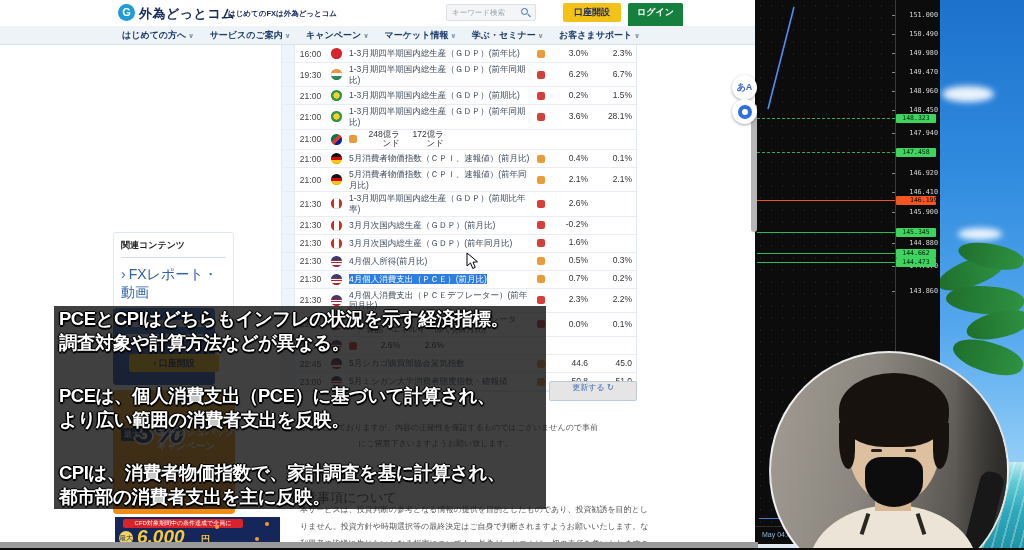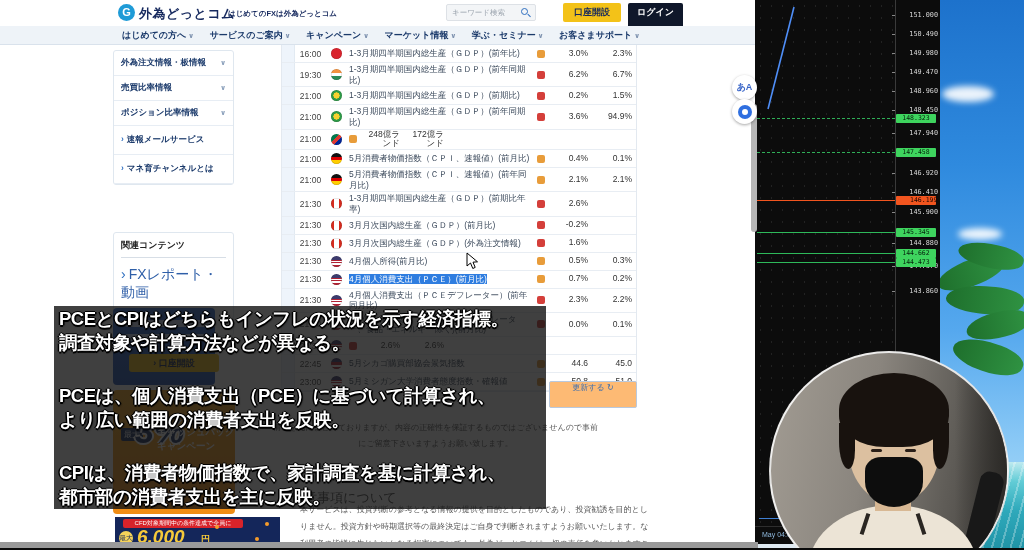--- a/index.html
+++ b/index.html
@@ -23,21 +23,21 @@
   #logo-g{position:absolute;left:118px;top:4px;width:17px;height:17px;border-radius:50%;
     background:#1f9bd7;color:#fff;font-weight:bold;font-size:11px;text-align:center;line-height:17px;}
   #logo-txt{position:absolute;left:139px;top:5px;font-size:13px;font-weight:bold;color:#16295e;letter-spacing:.5px;}
   #tagline{position:absolute;left:228px;top:9px;font-size:7.5px;font-weight:bold;color:#16295e;}
   #search{position:absolute;left:446px;top:4px;width:90px;height:17px;background:#f3f5f7;
     border:1px solid #dde1e6;border-radius:2px;font-size:7.5px;color:#9aa3ad;line-height:15px;padding-left:5px;}
   #mag{position:absolute;left:521px;top:8px;width:7px;height:7px;border:1.4px solid #2f6fc0;border-radius:50%;}
   #mag:after{content:"";position:absolute;left:5px;top:6px;width:4px;height:1.4px;background:#2f6fc0;transform:rotate(45deg);}
   #btn-open{position:absolute;left:563px;top:3px;width:58px;height:19px;background:#f3c218;color:#16295e;
     font-size:9px;font-weight:bold;text-align:center;line-height:19px;border-radius:2px;}
-  #btn-login{position:absolute;left:628px;top:3px;width:55px;height:28px;background:#0f172a;color:#fff;
+  #btn-login{position:absolute;left:628px;top:3px;width:55px;height:28px;background:#15803d;color:#fff;
     font-size:9px;font-weight:bold;text-align:center;line-height:19px;border-radius:2px;}
   #nav{position:absolute;left:0;top:26px;width:758px;height:19px;background:#eef3f8;border-bottom:1px solid #d9e2ec;
     display:flex;align-items:center;justify-content:space-between;padding:0 118px 0 122px;}
   .nav-item{font-size:9px;font-weight:bold;color:#1b3a6b;white-space:nowrap;}
   .nav-item .chev{color:#7f93b0;font-size:7px;margin-left:2px;}
 
   
   #sidebox1{position:absolute;left:113px;top:50px;width:121px;background:#fff;border:1px solid #dfe7ef;border-radius:3px;}
   .side-item{padding:6px 7px;border-bottom:1px solid #e7edf4;font-size:8.5px;font-weight:bold;color:#1b3a6b;
     display:flex;justify-content:space-between;align-items:center;}
@@ -64,22 +64,22 @@
   .flag-germany{background:linear-gradient(180deg,#111 33%,#dd0000 33% 66%,#ffce00 66%);}
   .flag-canada{background:linear-gradient(90deg,#d52b1e 30%,#fff 30% 70%,#d52b1e 70%);}
   .flag-usa{background:linear-gradient(180deg,#3c3b6e 40%,#b22234 40% 50%,#fff 50% 58%,#b22234 58% 68%,#fff 68% 78%,#b22234 78%);}
   .c-event{flex:1;color:#3c4a5c;padding:1px 3px;line-height:1.25;}
   .c-event .sel{background:#2e7de0;color:#fff;}
   .c-imp{width:14px;display:flex;justify-content:center;}
   .imp{width:8px;height:8px;border-radius:2px;}
   .imp-orange{background:#e89c3a;}
   .imp-red{background:#d43f3a;}
   .c-v1,.c-v2{width:44px;text-align:right;padding-right:4px;color:#333;line-height:1.15;}
-  #refresh-btn{position:absolute;left:549px;top:381px;width:88px;height:27px;border:1px solid #b9c9de;border-radius:2px;
-    background:#fdba74;color:#3f6fae;font-size:8px;text-align:center;line-height:12px;}
+  #refresh-btn{position:absolute;left:549px;top:381px;width:88px;height:20px;border:1px solid #b9c9de;border-radius:2px;
+    background:#e5e5e5;color:#3f6fae;font-size:8px;text-align:center;line-height:12px;}
 
   
   #notice{position:absolute;left:113px;top:420px;width:645px;text-align:center;font-size:8px;color:#555;line-height:16px;}
   #sec-head{position:absolute;left:278px;top:489px;font-size:13px;color:#444;font-weight:normal;}
   #footer-txt{position:absolute;left:300px;top:501px;width:456px;font-size:8px;color:#555;line-height:17px;}
 
   
   #banner-acct{position:absolute;left:113px;top:308px;width:102px;height:77px;border-radius:4px;
     background:linear-gradient(180deg,#2e6ad2,#2456b8);}
   .acct-bar{position:absolute;left:12px;height:7px;background:rgba(255,255,255,.75);border-radius:2px;}
@@ -186,36 +186,20 @@
     </div>
     <div id="nav">
         <span class="nav-item">はじめての方へ<span class="chev">∨</span></span>
         <span class="nav-item">サービスのご案内<span class="chev">∨</span></span>
         <span class="nav-item">キャンペーン<span class="chev">∨</span></span>
         <span class="nav-item">マーケット情報<span class="chev">∨</span></span>
         <span class="nav-item">学ぶ・セミナー<span class="chev">∨</span></span>
         <span class="nav-item">お客さまサポート<span class="chev">∨</span></span>
       </div>
 
-    <div id="sidebox1">
-        <div class="side-item">
-          <span>外為注文情報・板情報</span>
-          <span class="chev">∨</span>
-        </div>
-        <div class="side-item">
-          <span>売買比率情報</span>
-          <span class="chev">∨</span>
-        </div>
-        <div class="side-item">
-          <span>ポジション比率情報</span>
-          <span class="chev">∨</span>
-        </div>
-        <div class="side-link"><span class="arr">›</span>速報メールサービス</div>
-        <div class="side-link"><span class="arr">›</span>マネ育チャンネルとは</div>
-      </div>
     <div id="sidebox2">
       <div id="related-title">関連コンテンツ</div>
       <div id="related-links">
           <div class="rel-link"><span class="arr">›</span>FXレポート・動画</div>
           <div class="rel-link"><span class="arr">›</span>外為取引道場</div>
         </div>
     </div>
 
     <div id="cal">
         <div class="t-row">
@@ -261,21 +245,21 @@
           <span class="c-date"></span>
           <span class="c-time">21:00</span>
           <span class="c-flag">
             <i class="flag flag-brazil"></i>
           </span>
           <span class="c-event"><span>1-3月期四半期国内総生産（ＧＤＰ）(前年同期比)</span></span>
           <span class="c-imp">
             <i class="imp imp-red"></i>
           </span>
           <span class="c-v1">3.6%</span>
-          <span class="c-v2">94.9%</span>
+          <span class="c-v2">28.1%</span>
         </div>
         <div class="t-row">
           <span class="c-date"></span>
           <span class="c-time">21:00</span>
           <span class="c-flag">
             <i class="flag flag-southafrica"></i>
           </span>
           <span class="c-imp">
             <i class="imp imp-orange"></i>
           </span>
@@ -333,21 +317,21 @@
           </span>
           <span class="c-v1">-0.2%</span>
           <span class="c-v2"></span>
         </div>
         <div class="t-row">
           <span class="c-date"></span>
           <span class="c-time">21:30</span>
           <span class="c-flag">
             <i class="flag flag-canada"></i>
           </span>
-          <span class="c-event"><span>3月月次国内総生産（ＧＤＰ）(外為注文情報)</span></span>
+          <span class="c-event"><span>3月月次国内総生産（ＧＤＰ）(前年同月比)</span></span>
           <span class="c-imp">
             <i class="imp imp-red"></i>
           </span>
           <span class="c-v1">1.6%</span>
           <span class="c-v2"></span>
         </div>
         <div class="t-row">
           <span class="c-date"></span>
           <span class="c-time">21:30</span>
           <span class="c-flag">

